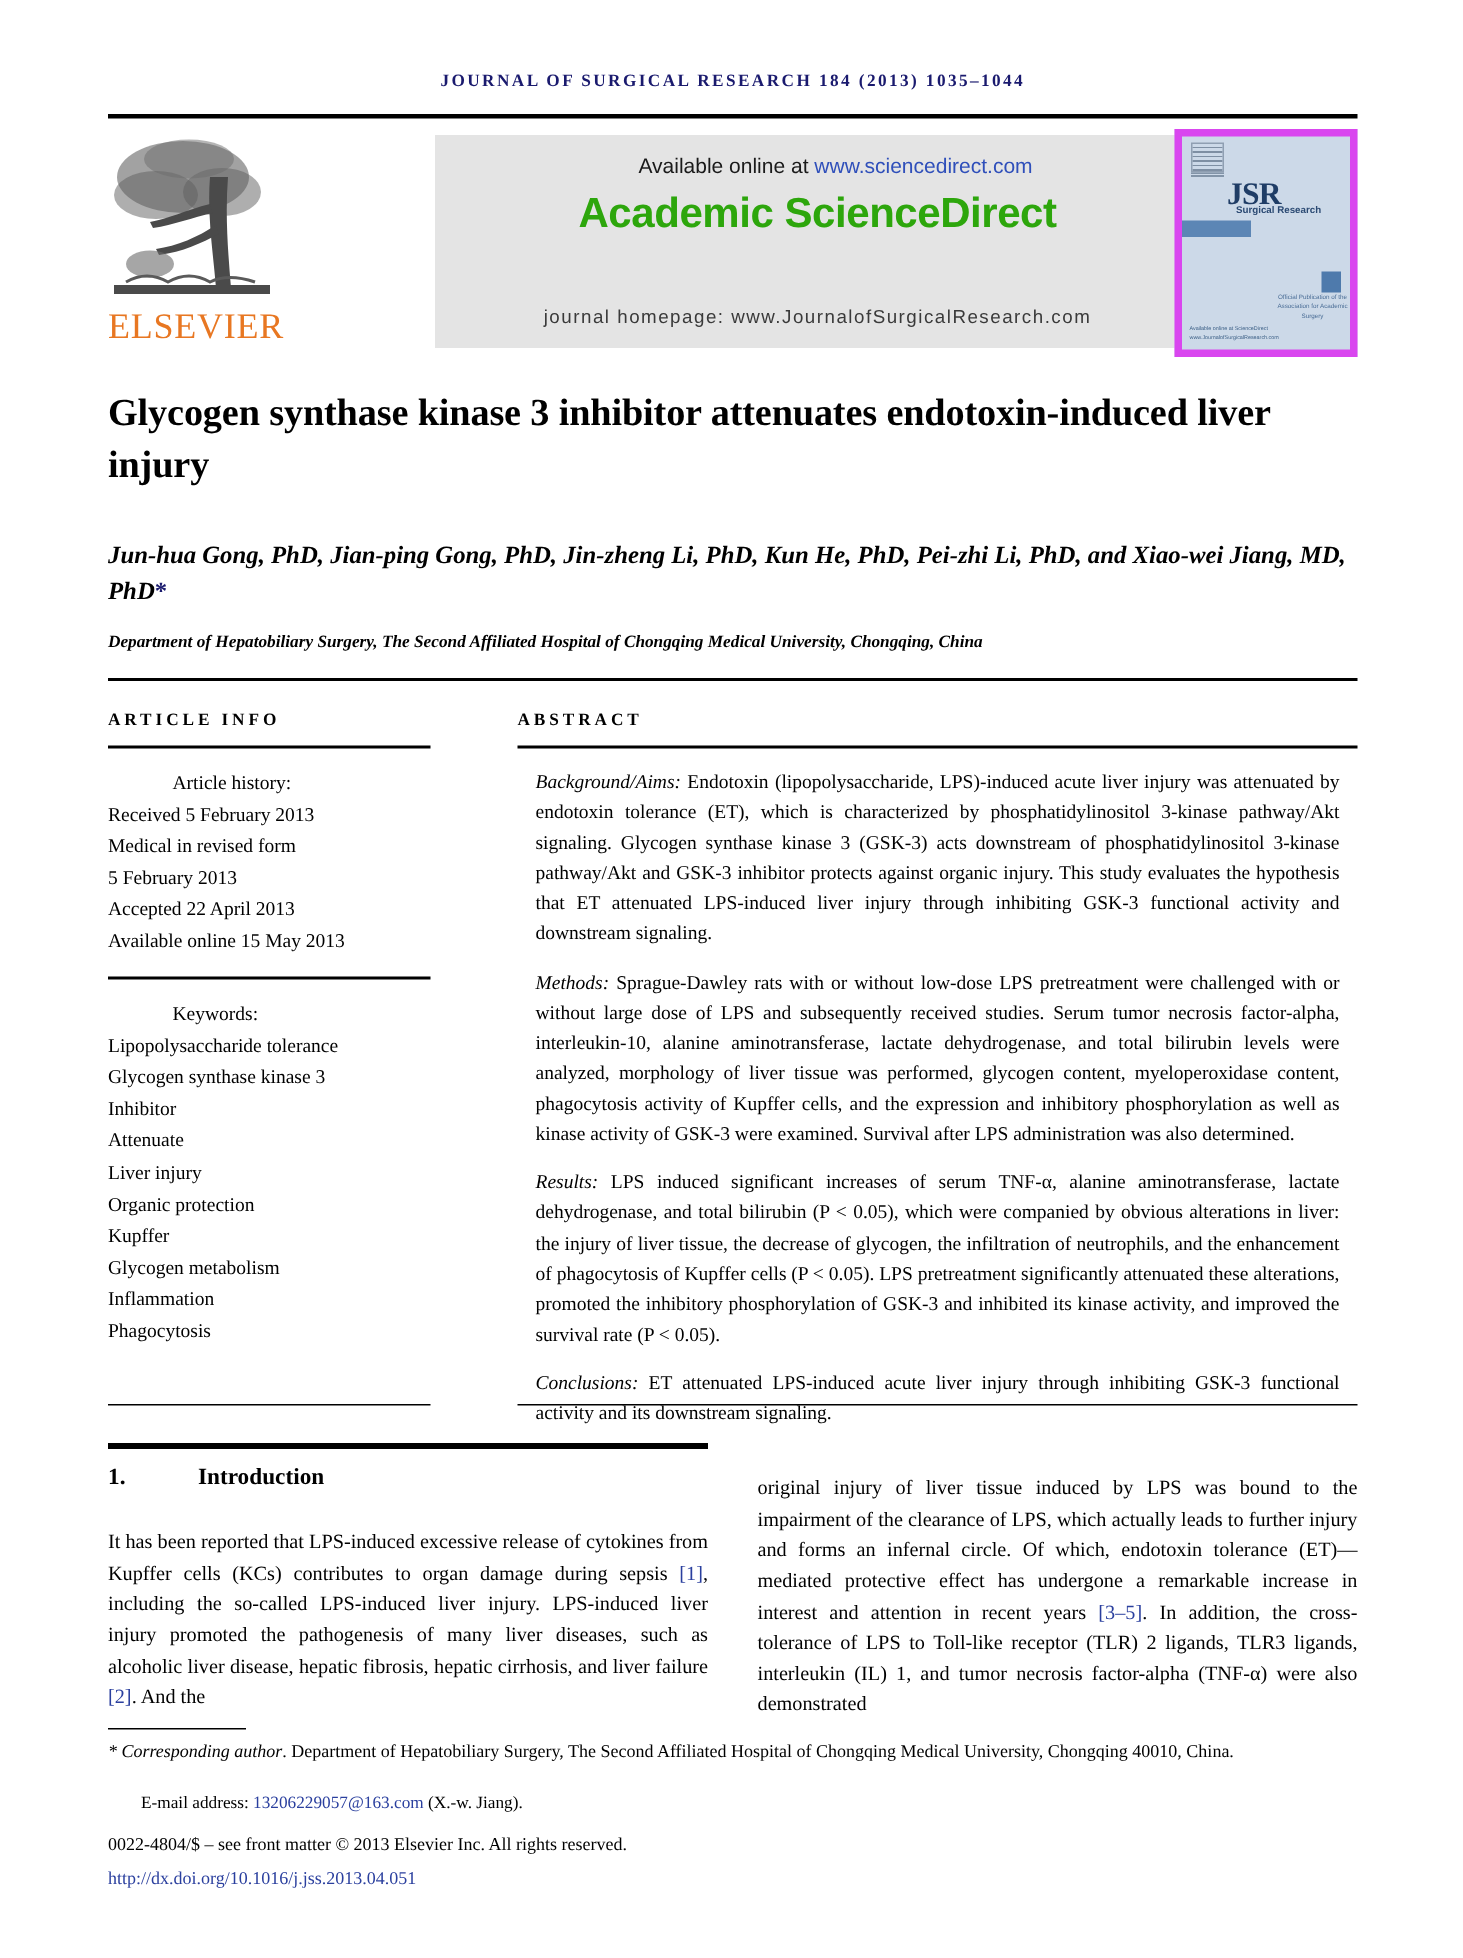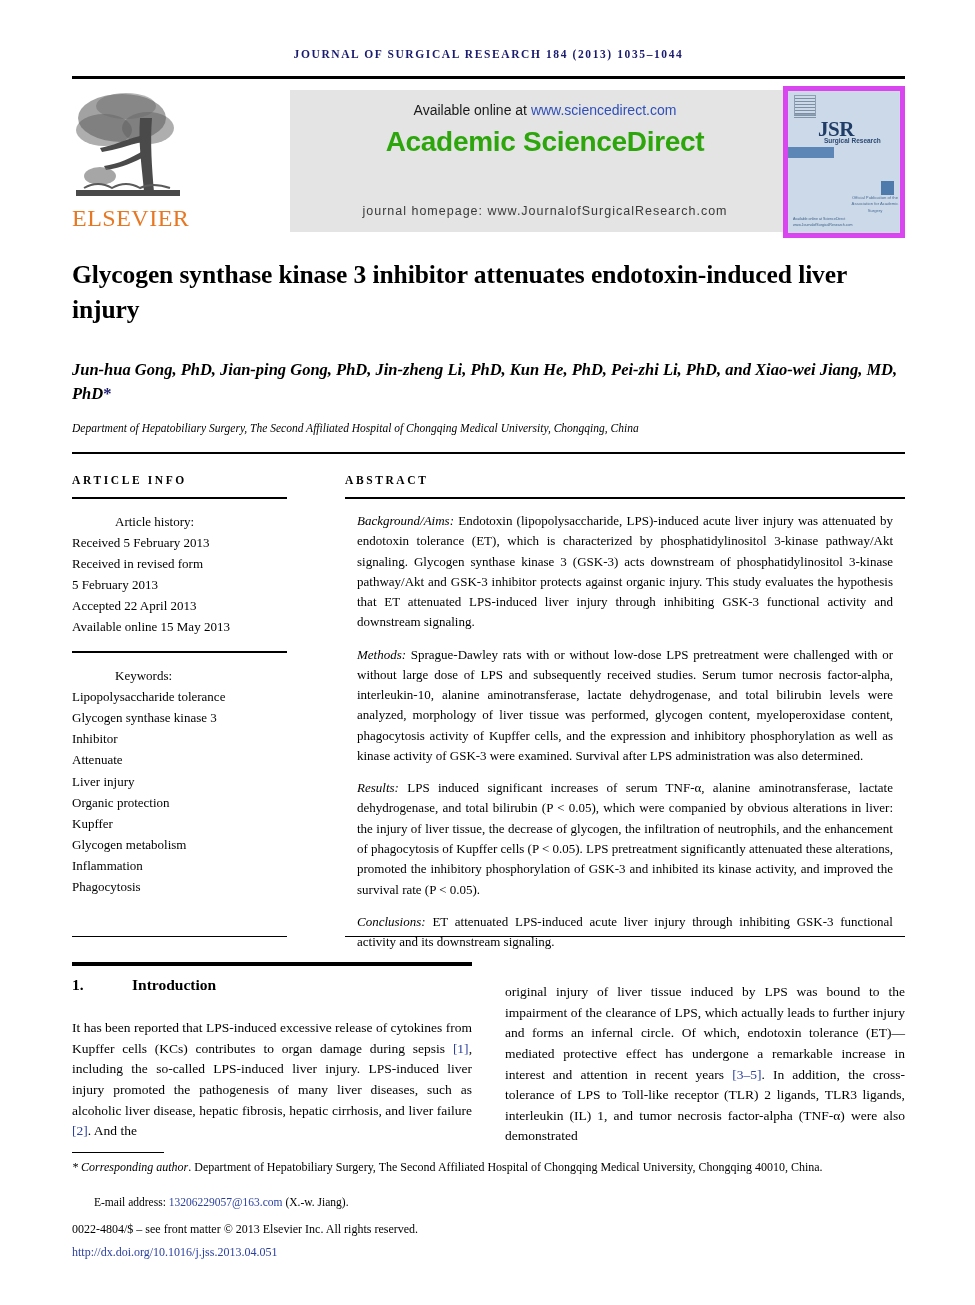--- a/index.html
+++ b/index.html
@@ -88,20 +88,21 @@
   }
   .sd-available {
     position: absolute;
     top: 12px;
     left: 0;
     width: 510px;
     text-align: center;
     font-family: "Liberation Sans", sans-serif;
     font-size: 14px;
     color: #1a1a1a;
+    padding-left: 12px;
   }
   .sd-available .url {
     color: #2f4fba;
   }
   .sd-logo {
     position: absolute;
     top: 36px;
     left: 0;
     width: 510px;
     text-align: center;
@@ -241,21 +242,21 @@
     font-style: normal;
   }
   .affiliation {
     position: absolute;
     top: 422px;
     left: 72px;
     width: 833px;
     font-family: "Liberation Serif", serif;
     font-size: 11.5px;
     font-style: italic;
-    font-weight: normal;
+    font-weight: bold;
   }
   .rule-under-affil {
     position: absolute;
     top: 452px;
     left: 72px;
     width: 833px;
     height: 2px;
     background: #000;
   }
 
@@ -487,21 +488,21 @@
   <div class="authors"><span>Jun-hua Gong, PhD, Jian-ping Gong, PhD, Jin-zheng Li, PhD, Kun He, PhD, Pei-zhi Li, PhD, and Xiao-wei Jiang, MD, PhD</span><span class="star">*</span></div>
   <div class="affiliation">Department of Hepatobiliary Surgery, The Second Affiliated Hospital of Chongqing Medical University, Chongqing, China</div>
   <div class="rule-under-affil"></div>
 
   <div class="col-left">
     <div class="sec-head">ARTICLE INFO</div>
     <div class="sec-rule"></div>
     <div class="hist-block">
       <div class="lbl">Article history:</div>
       <div>Received 5 February 2013</div>
-      <div>Received in revised form</div>
+      <div>Medical in revised form</div>
       <div>5 February 2013</div>
       <div>Accepted 22 April 2013</div>
       <div>Available online 15 May 2013</div>
     </div>
     <div class="kw-rule"></div>
     <div class="kw-block">
       <div class="lbl">Keywords:</div>
       <div>Lipopolysaccharide tolerance</div>
       <div>Glycogen synthase kinase 3</div>
       <div>Inhibitor</div>

